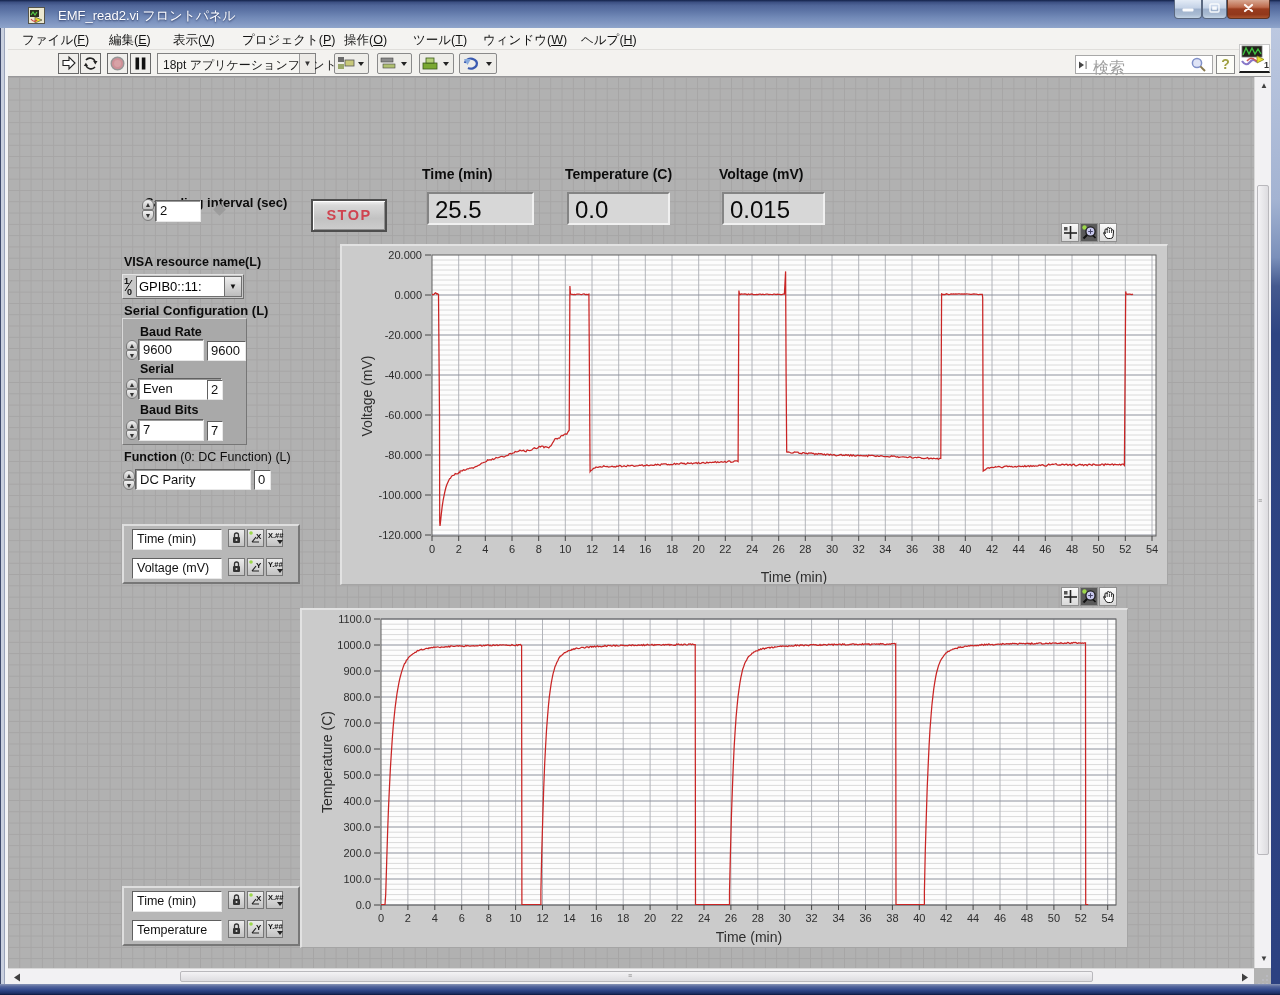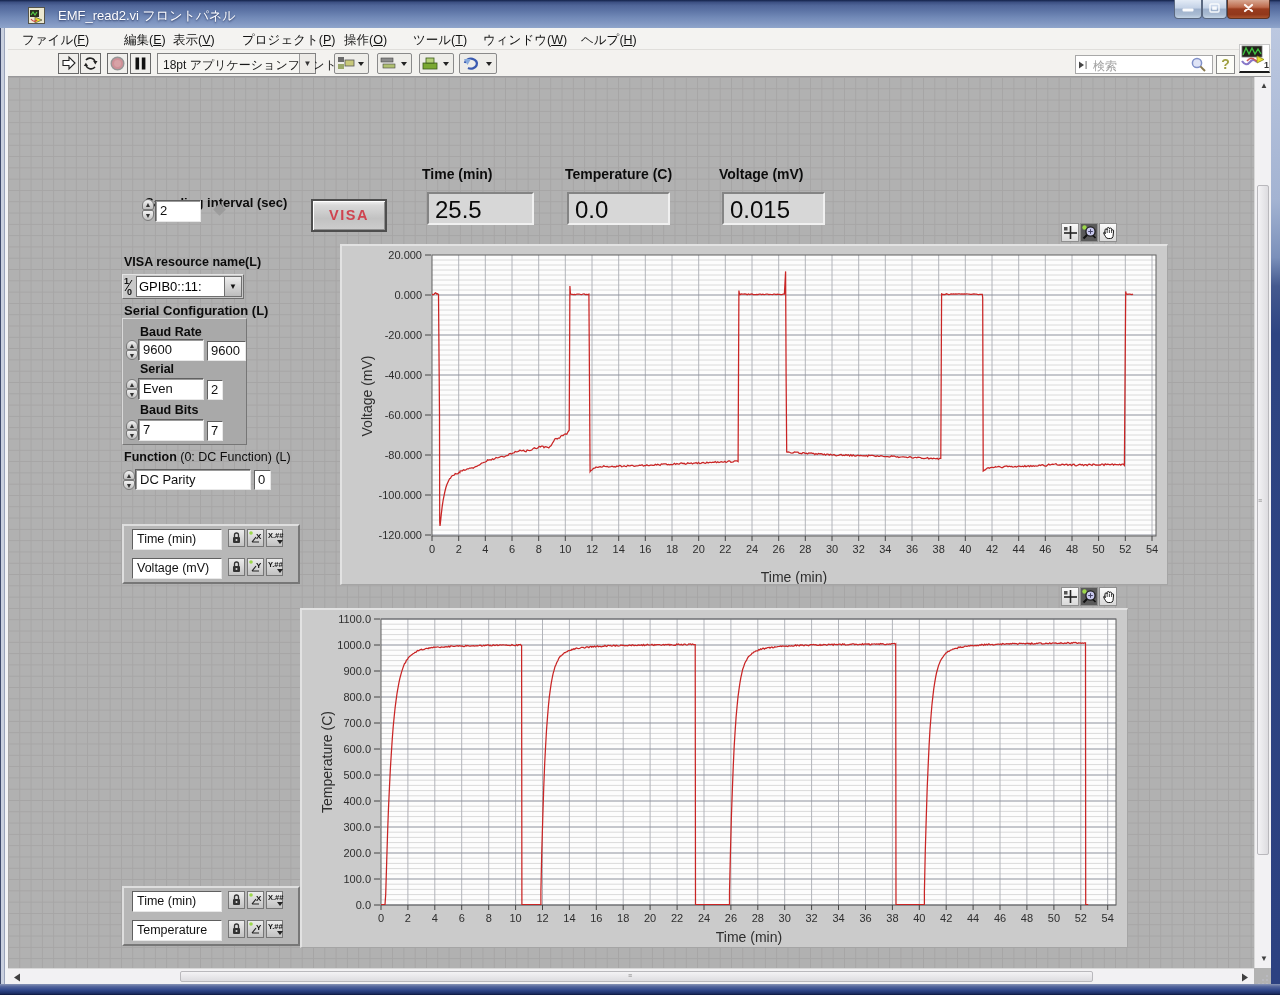--- a/index.html
+++ b/index.html
@@ -87,21 +87,21 @@
     </svg>
 </div>
 <div class="abs winbtn" id="btn-close" style="left:1227px;width:43px;">
   <svg width="41" height="17">
       <path d="M17,5 L24,11 M24,5 L17,11" stroke="#fdf5f2" stroke-width="2.2" stroke-linecap="round"></path>
     </svg>
 </div>
 
 <div class="abs" id="menubar"></div>
 <div class="menu" style="left:22px;top:32px;">ファイル(<u>F</u>)</div>
-<div class="menu" style="left:124px;top:32px;">編集(<u>E</u>)</div>
+<div class="menu" style="left:109px;top:32px;">編集(<u>E</u>)</div>
 <div class="menu" style="left:173px;top:32px;">表示(<u>V</u>)</div>
 <div class="menu" style="left:242px;top:32px;">プロジェクト(<u>P</u>)</div>
 <div class="menu" style="left:344px;top:32px;">操作(<u>O</u>)</div>
 <div class="menu" style="left:413px;top:32px;">ツール(<u>T</u>)</div>
 <div class="menu" style="left:483px;top:32px;">ウィンドウ(<u>W</u>)</div>
 <div class="menu" style="left:581px;top:32px;">ヘルプ(<u>H</u>)</div>
 
 <div class="abs" id="toolbar"></div>
 <div class="tbtn" style="left:58px;width:21px;">
   <svg width="19" height="19">
@@ -155,21 +155,21 @@
     <path d="M5,9 a6,5 0 1 1 3,5" fill="none" stroke="#3a5ab0" stroke-width="2.4"></path>
     <polygon points="4,5 11,5 7.5,11" fill="#88aadd"></polygon>
     <polygon points="26,8 32,8 29,12" fill="#222"></polygon>
   </svg>
 </div>
 <div class="abs" style="left:1075px;top:55px;width:138px;height:19px;background:#fff;border:1px solid #a8a8a8;">
   <svg style="position:absolute;left:2px;top:4px;" width="11" height="10">
       <polygon points="1,1.5 1,8.5 6,5" fill="#444"></polygon>
       <rect x="7.5" y="1" width="1.2" height="8" fill="#888"></rect>
     </svg>
-  <span style="position:absolute;left:17px;top:2px;font-size:12px;color:#a0a0a0;">検索</span>
+  <span style="position:absolute;left:17px;top:2px;font-size:16px;color:#a0a0a0;">検索</span>
   <svg width="22" height="17" style="position:absolute;right:2px;top:0;">
     <circle cx="9" cy="7" r="4.6" fill="#dfe4f6" stroke="#8090c8" stroke-width="1.5"></circle>
     <line x1="12.4" y1="10.4" x2="17" y2="15" stroke="#8a7a50" stroke-width="2"></line>
   </svg>
 </div>
 <div class="abs" style="left:1216px;top:55px;width:19px;height:19px;background:#fdfdf8;border:1px solid #8a8a8a;text-align:center;font-size:14px;font-weight:bold;color:#a0a040;line-height:17px;">?</div>
 <div class="abs" style="left:1239px;top:44px;width:31px;height:29px;background:#fff;border:1px solid #c8c8c8;border-bottom:2px solid #1a1a1a;">
   <svg width="29" height="25">
     <rect x="2" y="1" width="20" height="11" fill="#22221a" stroke="#777" stroke-width="0.8"></rect>
     <polyline points="3,10 6,3 9,9 12,3 15,9 18,4 21,9" stroke="#3fbf3f" stroke-width="1.4" fill="none"></polyline>
@@ -208,39 +208,39 @@
     <div class="up" style="height:10px;">▲</div>
     <div class="dn" style="top:10px;height:10px;">▼</div>
   </div>
 <div class="sunkbox" style="left:138px;top:339px;width:66px;height:22px;">9600</div>
 <div class="ind" style="left:207px;top:341px;width:39px;height:20px;">9600</div>
 <div class="blabel" style="left:140px;top:362px;font-size:12.5px;">Serial</div>
 <div class="spin" style="left:126px;top:379px;height:20px;">
     <div class="up" style="height:10px;">▲</div>
     <div class="dn" style="top:10px;height:10px;">▼</div>
   </div>
-<div class="sunkbox" style="left:138px;top:378px;width:66px;height:22px;">Even</div>
+<div class="sunkbox" style="left:138px;top:378px;width:84px;height:22px;">Even</div>
 <div class="ind" style="left:207px;top:380px;width:16px;height:20px;">2</div>
 <div class="blabel" style="left:140px;top:403px;font-size:12.5px;">Baud Bits</div>
 <div class="spin" style="left:126px;top:420px;height:20px;">
     <div class="up" style="height:10px;">▲</div>
     <div class="dn" style="top:10px;height:10px;">▼</div>
   </div>
 <div class="sunkbox" style="left:138px;top:419px;width:66px;height:22px;">7</div>
 <div class="ind" style="left:207px;top:421px;width:16px;height:20px;">7</div>
 
 <div class="blabel" style="left:124px;top:450px;font-size:12.5px;">Function <span style="font-weight:normal;">(0: DC Function) (L)</span></div>
 <div class="spin" style="left:123px;top:470px;height:20px;">
     <div class="up" style="height:10px;">▲</div>
     <div class="dn" style="top:10px;height:10px;">▼</div>
   </div>
 <div class="sunkbox" style="left:135px;top:469px;width:116px;height:21px;">DC Parity</div>
 <div class="ind" style="left:254px;top:470px;width:17px;height:20px;">0</div>
 
-<div class="abs" style="left:311px;top:199px;width:76px;height:33px;background:linear-gradient(180deg,#f2f2f2 0%,#d9d9d9 15%,#c2c2c2 60%,#cdcdcd 100%);border:2px solid #4e4e4e;box-shadow:inset 1px 1px 0 #fff, inset -1px -1px 0 #8f8f8f;text-align:center;font-size:14.5px;font-weight:bold;letter-spacing:1.5px;color:#cf4450;line-height:29px;">VISA</div>
+<div class="abs" style="left:311px;top:199px;width:76px;height:33px;background:linear-gradient(180deg,#f2f2f2 0%,#d9d9d9 15%,#c2c2c2 60%,#cdcdcd 100%);border:2px solid #4e4e4e;box-shadow:inset 1px 1px 0 #fff, inset -1px -1px 0 #8f8f8f;text-align:center;font-size:14.5px;font-weight:bold;letter-spacing:1.5px;color:#cf4450;line-height:29px;">STOP</div>
 
 <div class="dlabel" style="left:422px;top:166px;">Time (min)</div>
 <div class="disp" style="left:427px;top:192px;width:107px;height:33px;">25.5</div>
 <div class="dlabel" style="left:565px;top:166px;">Temperature (C)</div>
 <div class="disp" style="left:567px;top:192px;width:103px;height:33px;">0.0</div>
 <div class="dlabel" style="left:719px;top:166px;">Voltage (mV)</div>
 <div class="disp" style="left:722px;top:192px;width:103px;height:33px;">0.015</div>
 
 <div class="gpal" style="left:1061px;top:223px;">
   <div class="pb" style="left:0;"><svg width="16" height="17">

